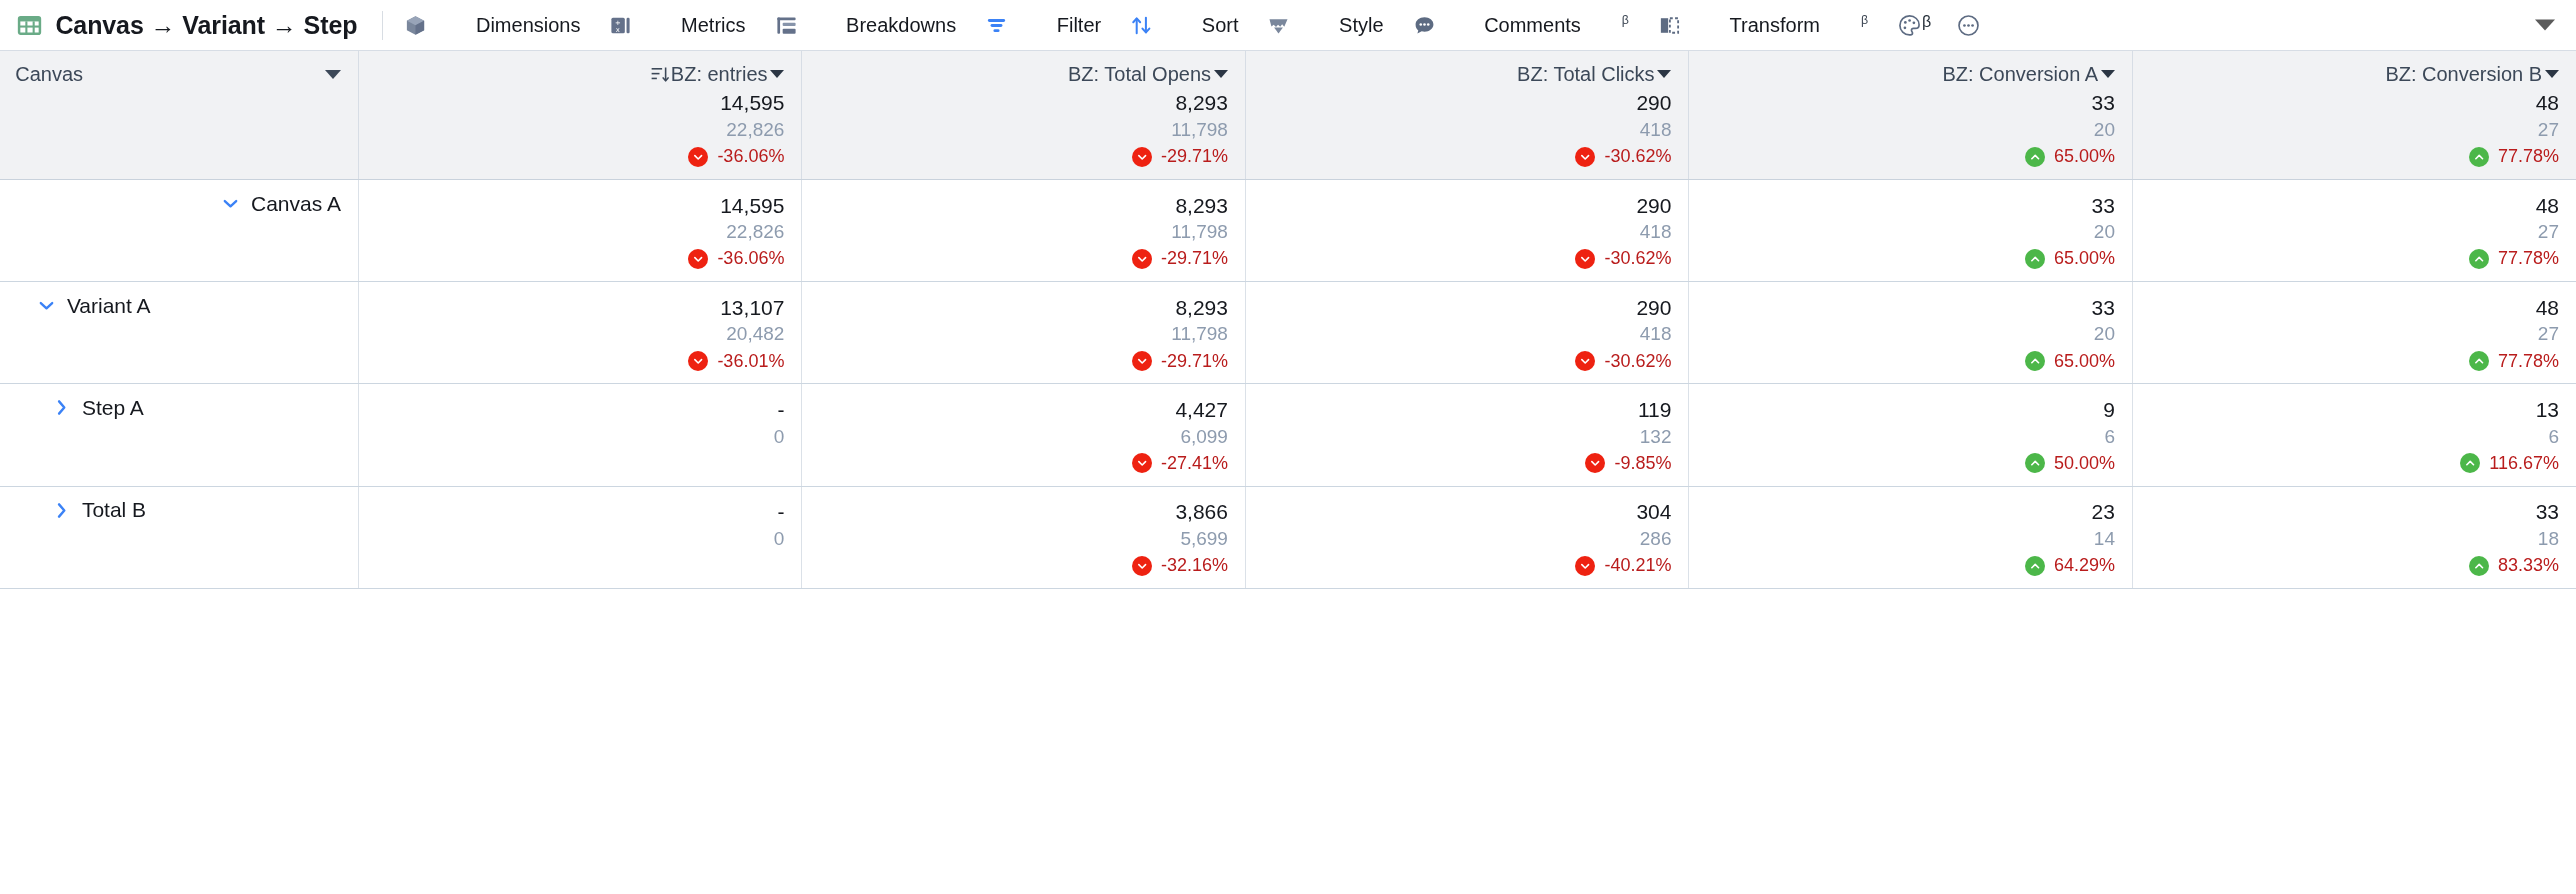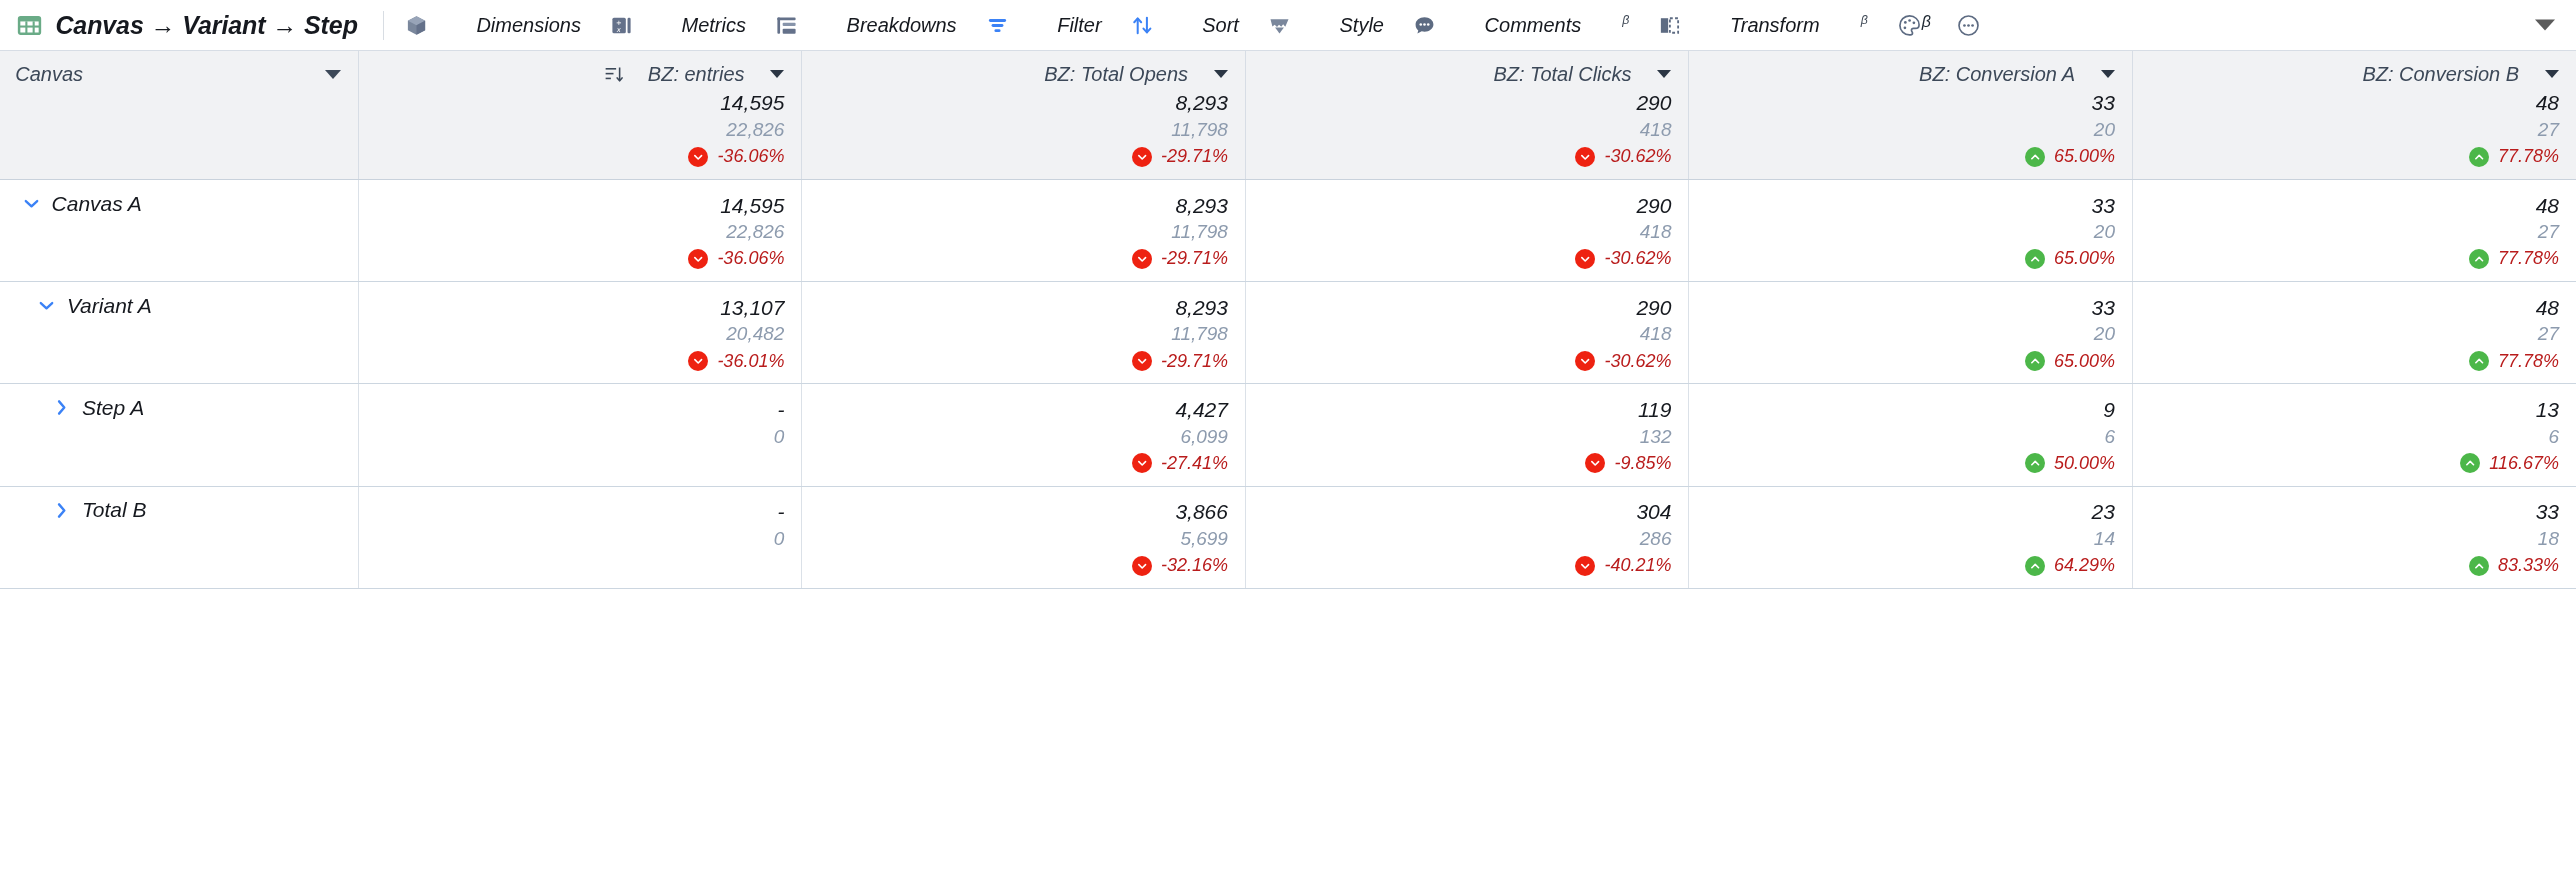--- a/index.html
+++ b/index.html
@@ -3,21 +3,21 @@
 <meta charset="utf-8">
 <style>
   * { box-sizing: border-box; margin: 0; padding: 0; }
   html, body {
     width: 2576px; height: 894px;
     background: #ffffff;
     font-family: "Liberation Sans", sans-serif;
     color: #1f2933;
     overflow: hidden;
   }
-  .app { width: 2576px; height: 894px; display: flex; flex-direction: column; background:#fff;font-style:italic; }
+  .app { width: 2576px; height: 894px; display: flex; flex-direction: column; background:#fff; }
 
   
   .toolbar {
     height: 50px;
     display: flex;
     align-items: center;
     padding: 0 21px 0 17px;
     flex: 0 0 50px;
     position: relative;
   }
@@ -96,21 +96,21 @@
   }
   .hdr-dim .dim-label { font-size: 20px; color: #3c4858; }
   .caret-dn {
     width: 0; height: 0; margin-top: 7.6px;
     border-left: 8.6px solid transparent; border-right: 8.6px solid transparent;
     border-top: 9.6px solid #3c4858;
     cursor: pointer; flex: 0 0 auto;
   }
   .hdr-met { text-align: right; }
   .hdr-met-top {
-    display: flex; align-items: center; justify-content: flex-end; gap: 24px;
+    display: flex; align-items: center; justify-content: flex-end; gap: 1px;
     margin-bottom: 3.8px;
   }
   .sort-ico { width: 21px; height: 21px; display:block; flex:0 0 auto; }
   .hdr-met-name { font-size: 20px; color: #3c4858; white-space: nowrap; }
   .caret-sm {
     width: 0; height: 0; margin-left: 1.9px;
     border-left: 7.6px solid transparent; border-right: 7.6px solid transparent;
     border-top: 8.6px solid #2b3644;
     cursor: pointer; flex: 0 0 auto;
   }
@@ -136,21 +136,21 @@
     background: #ffffff;
   }
   tbody td:last-child { border-right: none; }
   td.cell-dim { }
   .dim-row { display: flex; align-items: center; }
   .chev {
     width: 21px; height: 21px; margin-right: 9.6px; flex: 0 0 auto;
     cursor: pointer; display: block;
   }
   .dim-name { font-size: 21px; color: #16191f; white-space: nowrap; }
-  .ind-0 { padding-left: 5.7px; }
+  .ind-0 { padding-left: 5.7px; justify-content: flex-end; }
   .ind-1 { padding-left: 21px; }
   .ind-2 { padding-left: 36px; }
   td.cell-met { text-align: right; }
 </style>
 </head>
 <body>
 
 <div class="app">
 
   <div class="toolbar">

